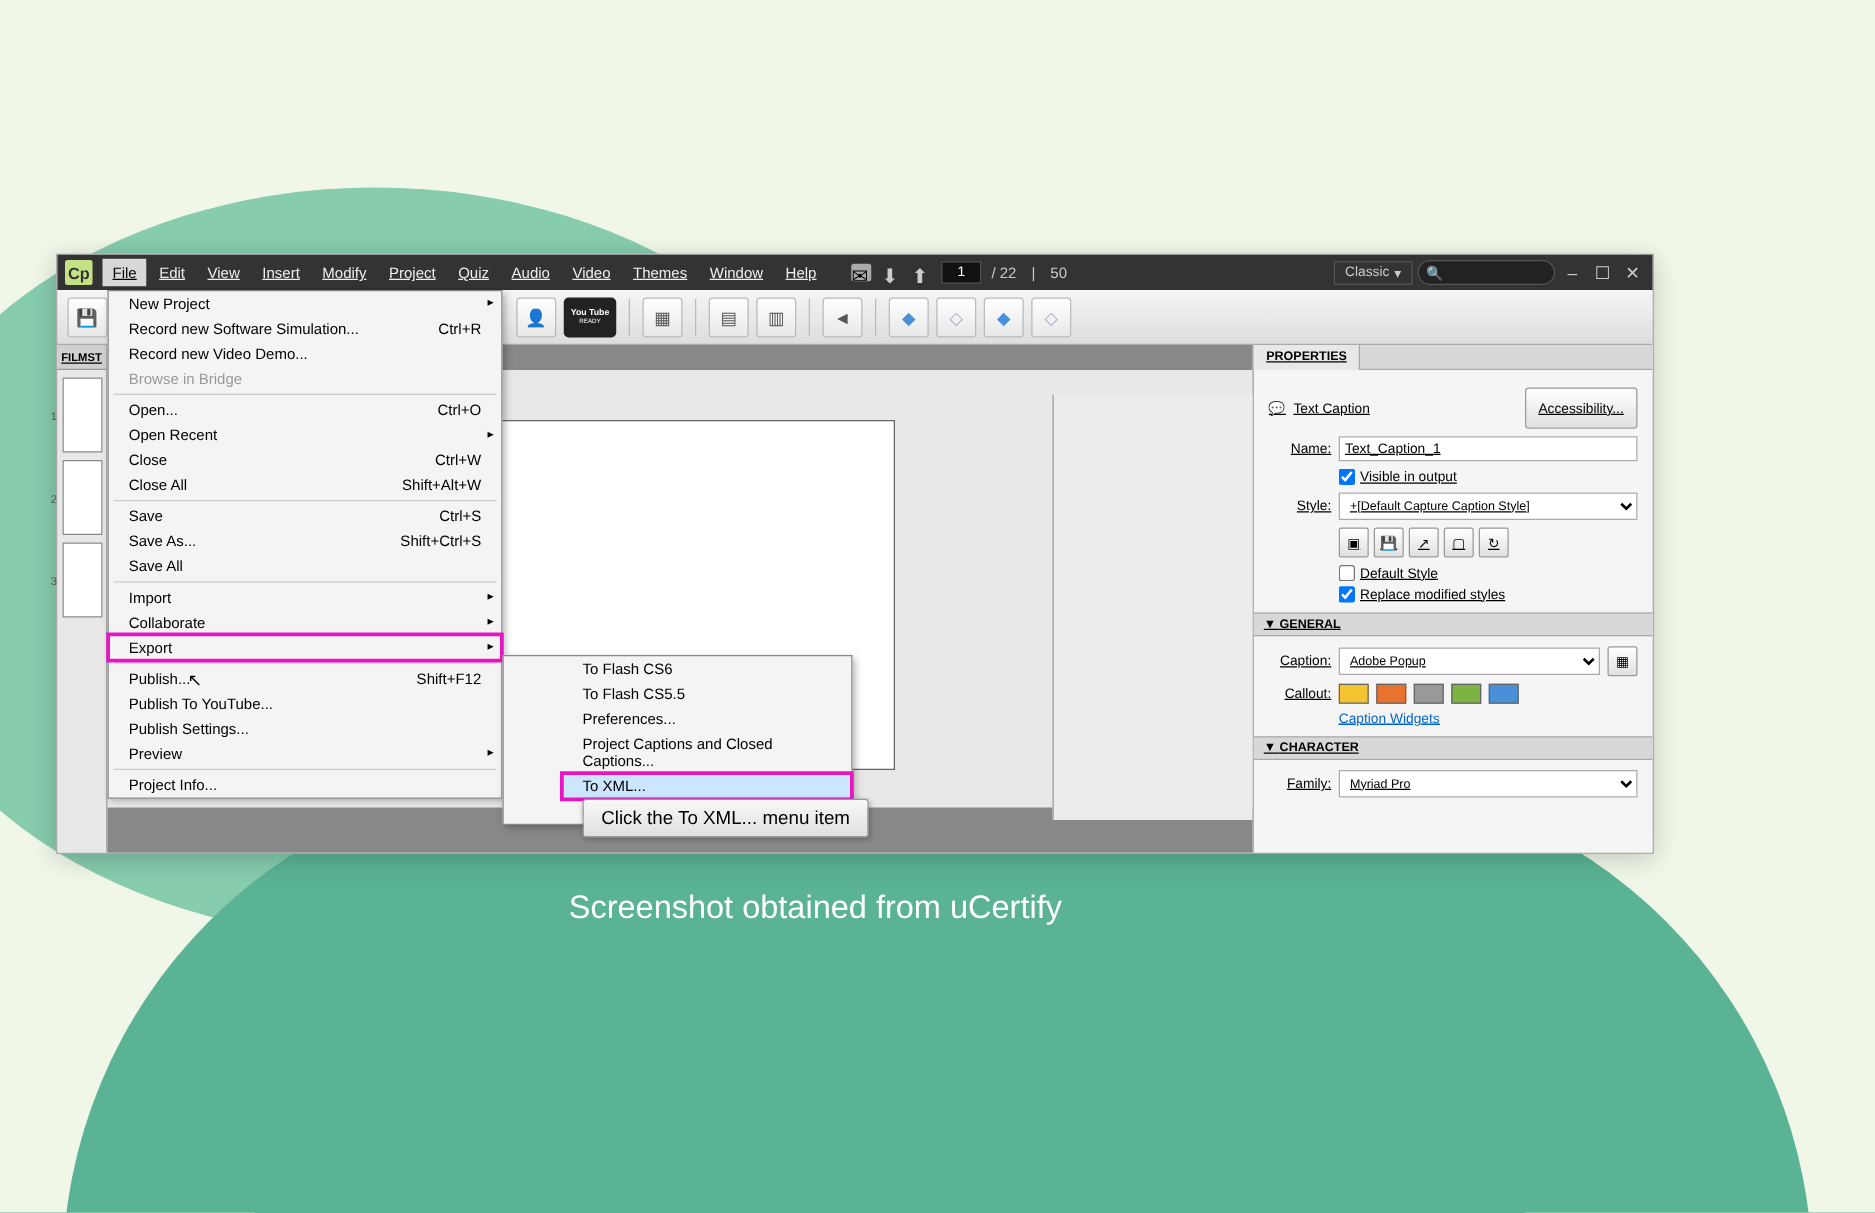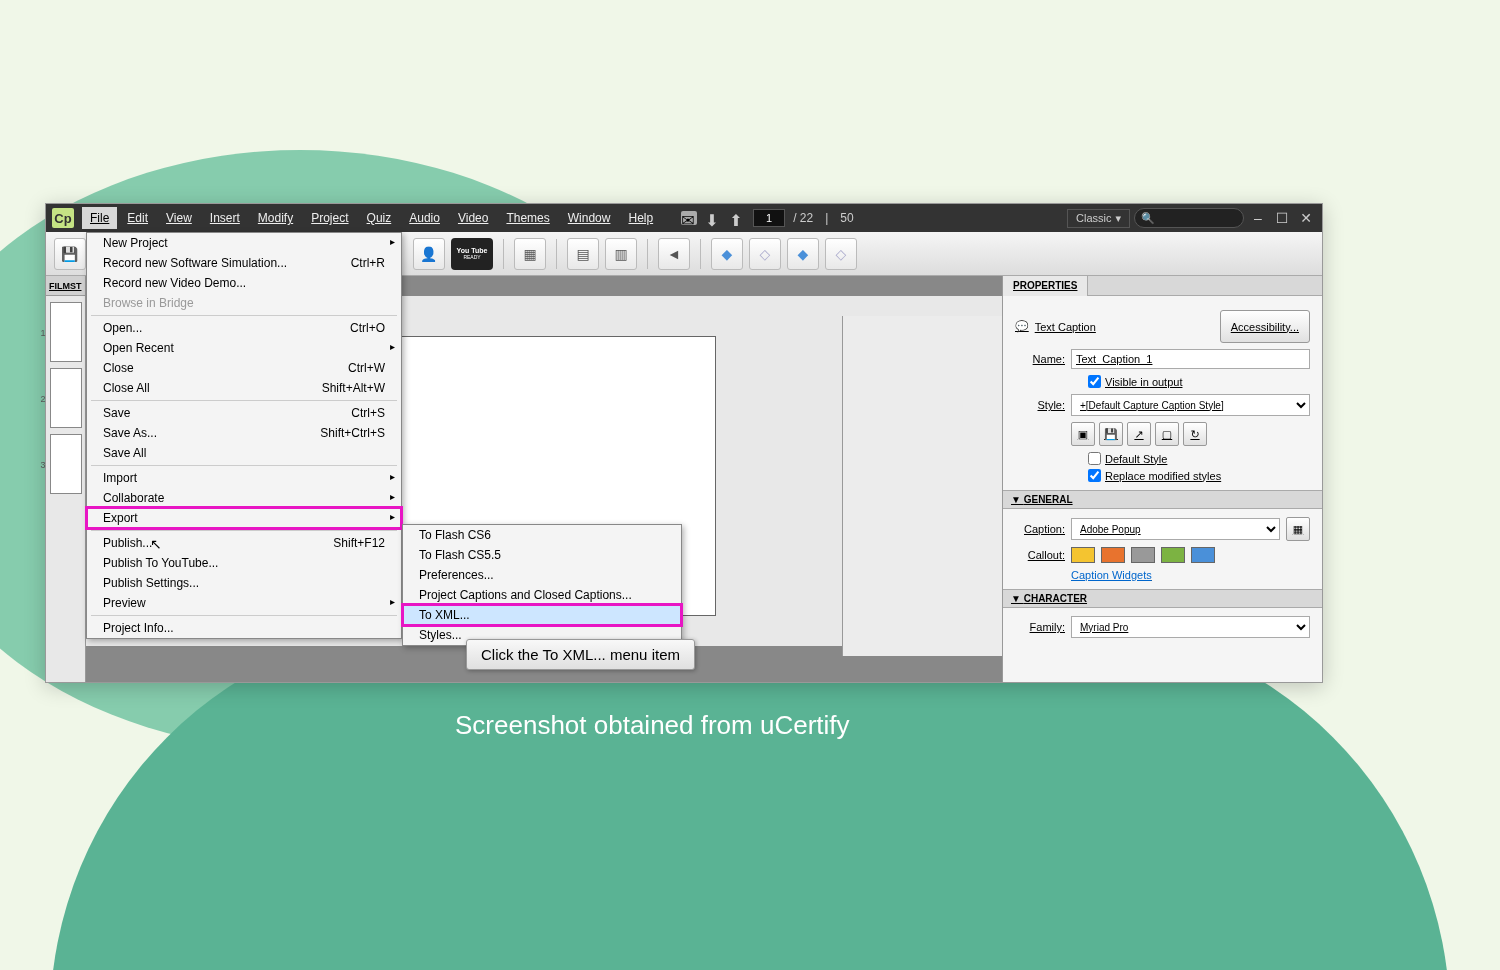--- a/index.html
+++ b/index.html
@@ -40,35 +40,35 @@
 .click-box-label { position: absolute; left: 180px; top: 100px; font-size: 10px; font-weight: bold; }
 .mini-panels { position: absolute; right: 0; top: 20px; width: 160px; height: 340px; background: #ececec; border-left: 1px solid #999; }
 .props-panel { width: 320px; background: #f5f5f5; border-left: 1px solid #999; }
 .props-header { height: 20px; background: #d8d8d8; border-bottom: 1px solid #aaa; display: flex; align-items: center; }
 .props-tab { height: 20px; padding: 0 10px; font-size: 10px; font-weight: bold; background: #e8e8e8; border-right: 1px solid #aaa; display: flex; align-items: center; }
 .props-body { padding: 8px 12px; font-size: 11px; }
 .props-row { display: flex; align-items: center; margin: 6px 0; gap: 6px; }
 .props-label { width: 50px; text-align: right; font-size: 11px; }
 .props-input { flex: 1; height: 20px; border: 1px solid #aaa; padding: 0 4px; font-size: 11px; }
 .props-btn { height: 33px; padding: 0 10px; border: 1px solid #999; background: linear-gradient(#fff,#e0e0e0); font-size: 11px; border-radius: 3px; cursor: pointer; }
-.checkbox-row { display: flex; align-items: center; gap: 4px; margin: 4px 0 4px 73px; font-size: 11px; }
+.checkbox-row { display: flex; align-items: center; gap: 4px; margin: 4px 0 4px 56px; font-size: 11px; }
 .style-select { flex: 1; height: 22px; border: 1px solid #aaa; font-size: 10px; padding: 0 4px; background: #fff; }
 .icon-row { display: flex; gap: 4px; margin: 6px 0 6px 56px; }
 .icon-btn { width: 24px; height: 24px; border: 1px solid #999; background: linear-gradient(#fff,#e0e0e0); font-size: 11px; display: flex; align-items: center; justify-content: center; border-radius: 2px; cursor: pointer; }
 .section-header { background: #d8d8d8; padding: 3px 8px; font-size: 10px; font-weight: bold; margin: 8px -12px; border-top: 1px solid #aaa; border-bottom: 1px solid #aaa; }
 .color-swatch { width: 24px; height: 16px; border: 1px solid #666; display: inline-block; }
 .link-text { color: #0066cc; text-decoration: underline; font-size: 11px; cursor: pointer; margin-left: 56px; }
 .dropdown-menu { position: absolute; left: 40px; top: 28px; width: 316px; background: #f4f4f4; border: 1px solid #888; box-shadow: 2px 2px 6px rgba(0,0,0,0.3); z-index: 100; }
 .dd-item { display: flex; justify-content: space-between; padding: 3px 16px; font-size: 12px; cursor: pointer; position: relative; }
 .dd-item.disabled { color: #999; }
 .dd-item .arrow { position: absolute; right: 6px; font-size: 10px; }
 .dd-sep { height: 1px; background: #ccc; margin: 2px 4px; }
 .dd-item.hl { outline: 3px solid #e815c4; outline-offset: -1px; }
 .submenu { position: absolute; left: 356px; top: 320px; width: 280px; background: #f4f4f4; border: 1px solid #888; box-shadow: 2px 2px 6px rgba(0,0,0,0.3); z-index: 101; }
-.sub-item { padding: 3px 16px; font-size: 12px; cursor: pointer; }
+.sub-item { padding: 3px 16px; font-size: 12px; cursor: pointer; margin-left: 47px; }
 .sub-item.hover { background: #cde6ff; }
 .sub-item.hl { outline: 3px solid #e815c4; outline-offset: -1px; }
 .tooltip { position: absolute; left: 420px; top: 435px; background: linear-gradient(#f8f8f8,#e0e0e0); border: 1px solid #999; padding: 6px 14px; font-size: 15px; border-radius: 3px; box-shadow: 1px 1px 4px rgba(0,0,0,0.3); z-index: 102; }
 .cursor { position: absolute; left: 104px; top: 332px; font-size: 14px; z-index: 105; color: #000; }
 .caption-text { position: absolute; left: 455px; top: 710px; font-size: 26px; color: #fff; font-weight: 500; }
 </style>
 </head>
 <body>
 
 <div class="bg-shape-1"></div>

